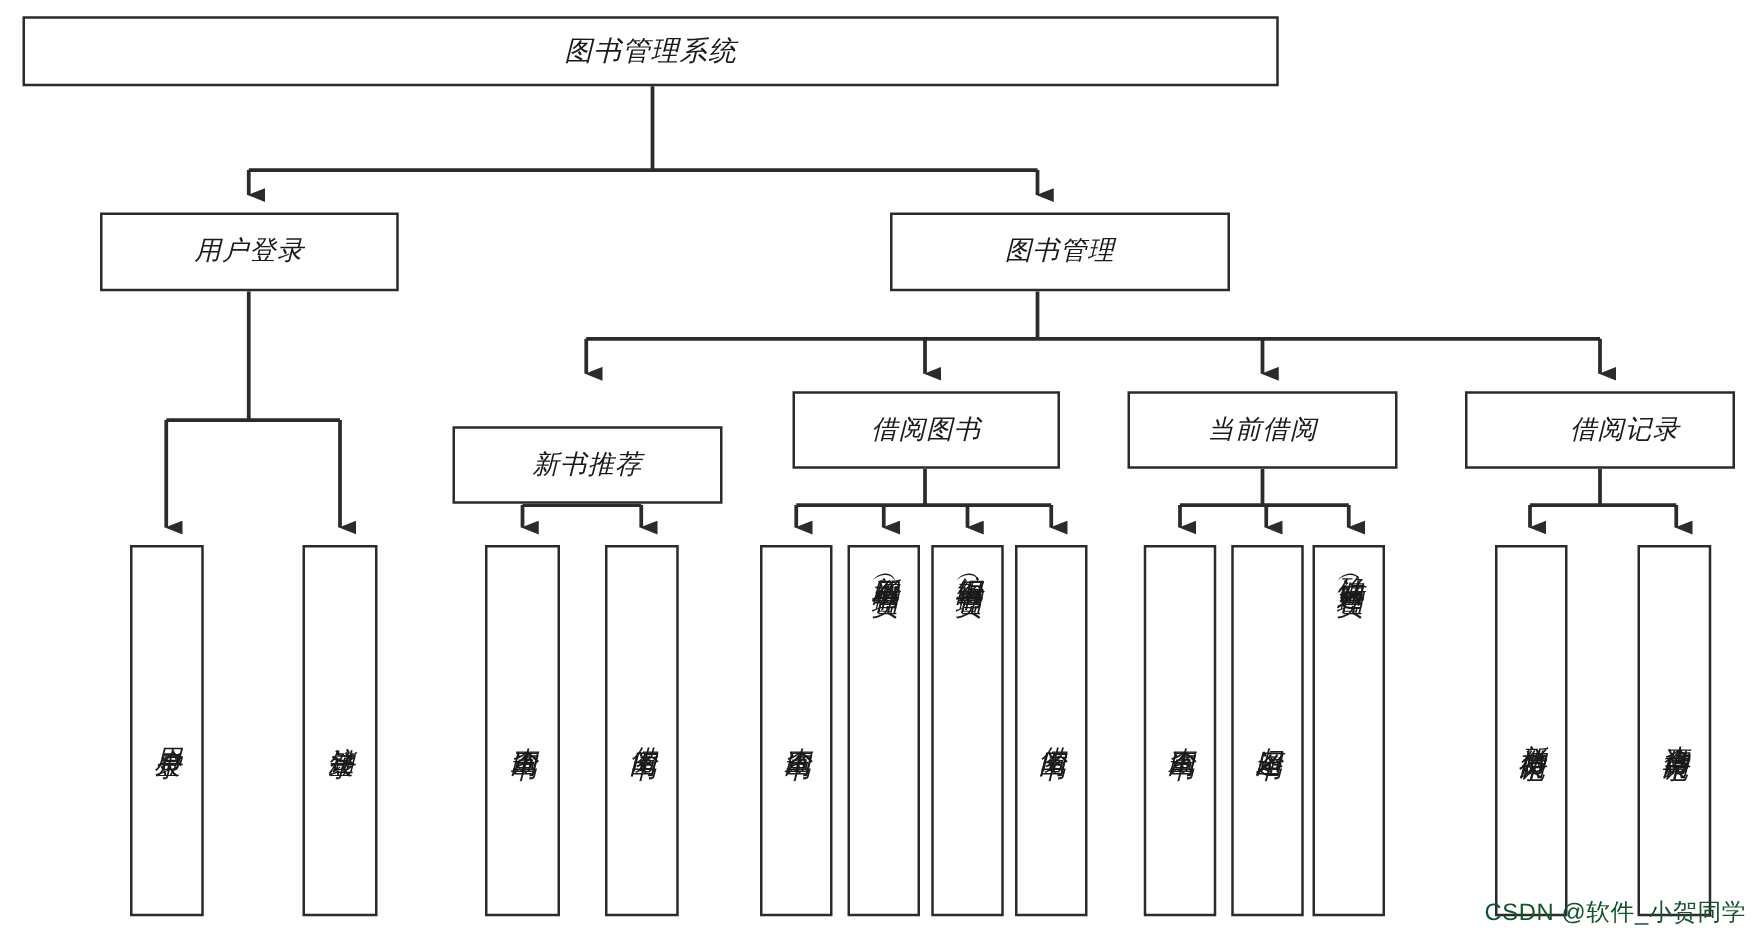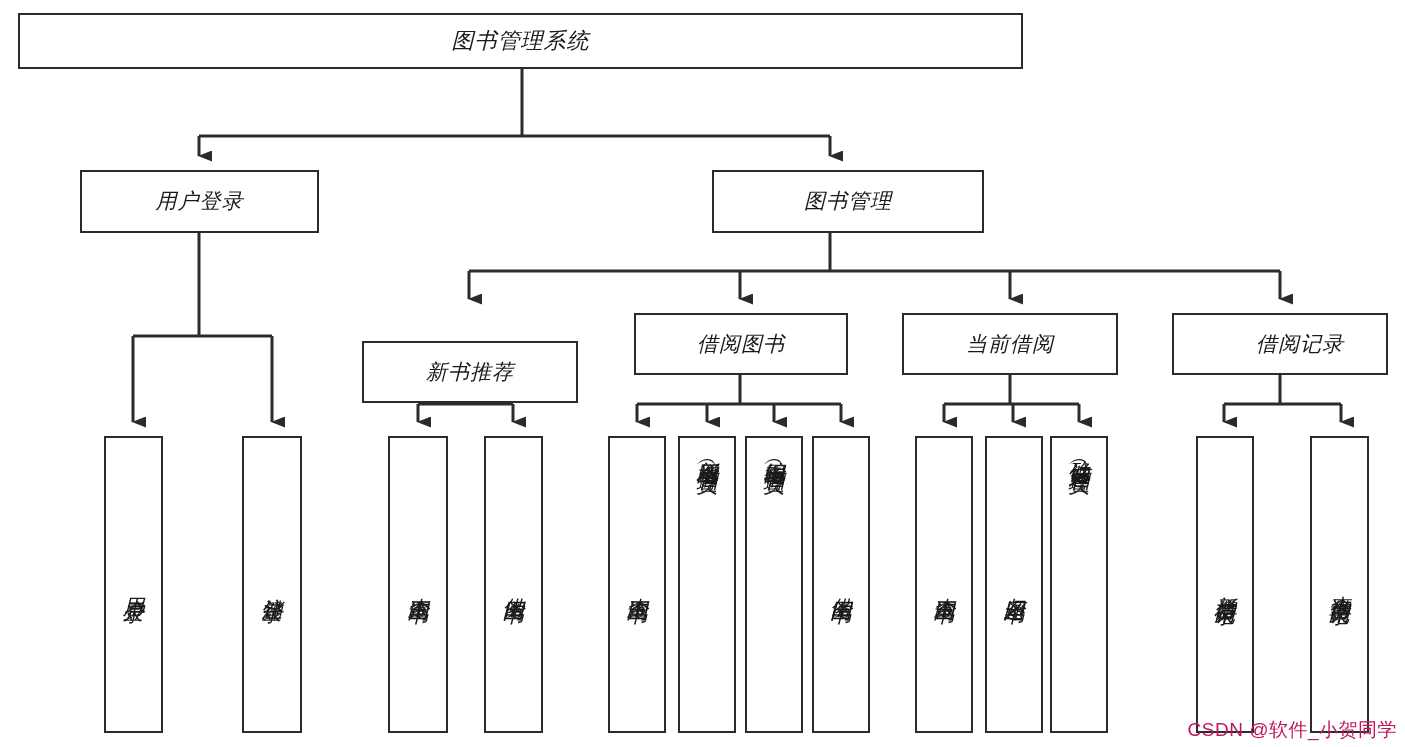--- a/index.html
+++ b/index.html
@@ -58,21 +58,21 @@
   }
   .node.v.top-align {
     align-items: flex-start;
     padding-top: 6px;
   }
   .watermark {
     position: absolute;
     right: 8px;
     bottom: 4px;
     font-size: 19px;
-    color: #be185d;
+    color: #14532d;
     letter-spacing: 0.5px;
     white-space: nowrap;
     user-select: none;
   }
 </style>
 </head>
 <body>
 
 <div id="canvas">
 

